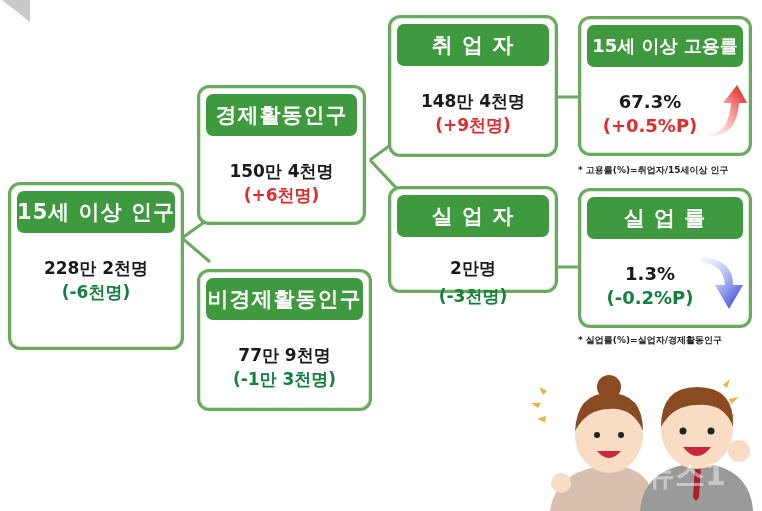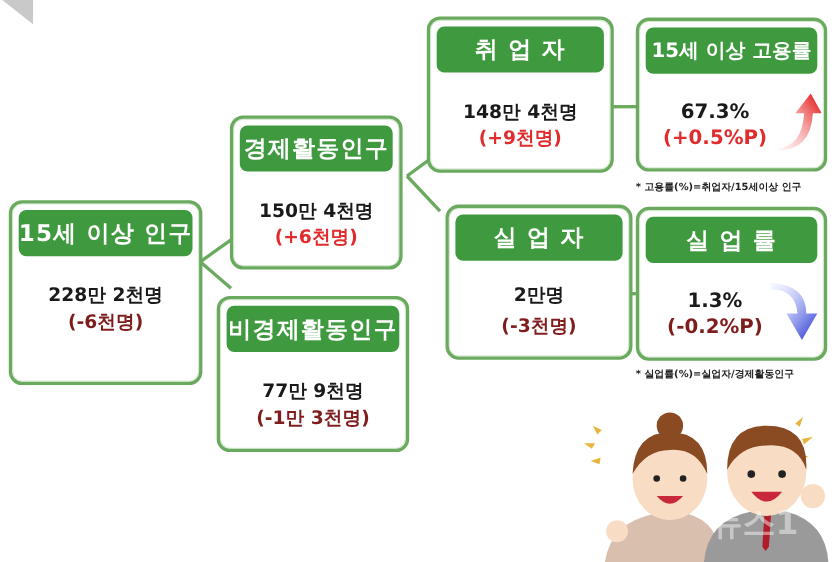--- a/index.html
+++ b/index.html
@@ -8,21 +8,21 @@
   .corner { position:absolute; left:0; top:0; width:0; height:0;
             border-top:22px solid #c9c9c9; border-left:28px solid transparent; left:2px; }
   .box { position:absolute; background:#fff; border:3px solid #6aaa5f; border-radius:12px;
          box-shadow:0 0 0 1px #d6ead2 inset; box-sizing:border-box; }
   .hdr { position:absolute; left:6px; right:6px; top:6px; height:42px; background:#3f9a3f;
          border-radius:7px; color:#fff; font-weight:bold; font-size:21px;
          display:flex; align-items:center; justify-content:center; letter-spacing:1px; white-space:nowrap; }
   .val { position:absolute; left:0; right:0; text-align:center; font-weight:bold; font-size:17px; color:#1a1a1a; }
   .chg { position:absolute; left:0; right:0; text-align:center; font-weight:bold; font-size:17px; }
   .red { color:#e02c2c; }
-  .blue { color:#7f1d1d; }
+  .blue { color:#15803d; }
   svg.lines { position:absolute; left:0; top:0; }
   .note { position:absolute; font-size:9px; color:#222; white-space:nowrap; font-weight:bold; }
   .arrow { position:absolute; }
   .ppl { position:absolute; left:525px; top:365px; width:237px; height:146px; }
 </style>
 </head>
 <body>
 
 <div class="corner"></div>
 
@@ -40,39 +40,39 @@
     <path d="M556 267 L580 267"></path>
   </g>
 </svg>
 
 <div class="box" style="left:8px;top:182px;width:176px;height:168px;">
   <div class="hdr">15세 이상 인구</div>
   <div class="val" style="top:72px;">228만 2천명</div>
   <div class="chg blue" style="top:96px;">(-6천명)</div>
 </div>
 
-<div class="box" style="left:197px;top:105px;width:157px;height:140px;margin-left:12px;">
+<div class="box" style="left:197px;top:85px;width:169px;height:140px;">
   <div class="hdr">경제활동인구</div>
   <div class="val" style="top:72px;">150만 4천명</div>
   <div class="chg red" style="top:96px;">(+6천명)</div>
 </div>
 
 <div class="box" style="left:197px;top:269px;width:175px;height:142px;">
   <div class="hdr">비경제활동인구</div>
   <div class="val" style="top:72px;">77만 9천명</div>
   <div class="chg blue" style="top:96px;">(-1만 3천명)</div>
 </div>
 
 <div class="box" style="left:388px;top:15px;width:170px;height:142px;">
   <div class="hdr">취 업 자</div>
   <div class="val" style="top:72px;">148만 4천명</div>
   <div class="chg red" style="top:96px;">(+9천명)</div>
 </div>
 
-<div class="box" style="left:388px;top:186px;width:170px;height:141px;margin-left:17px;">
+<div class="box" style="left:388px;top:186px;width:170px;height:107px;">
   <div class="hdr">실 업 자</div>
   <div class="val" style="top:68px;">2만명</div>
   <div class="chg blue" style="top:96px;">(-3천명)</div>
 </div>
 
 <div class="box" style="left:578px;top:16px;width:174px;height:140px;">
   <div class="hdr" style="font-size:18px;letter-spacing:0;">15세 이상 고용률</div>
   <div class="val" style="top:72px;right:30px;font-size:18px;">67.3%</div>
   <div class="chg red" style="top:96px;right:30px;font-size:18px;">(+0.5%P)</div>
   <svg class="arrow" style="left:124px;top:62px;" width="42" height="58" viewBox="0 0 42 58">

